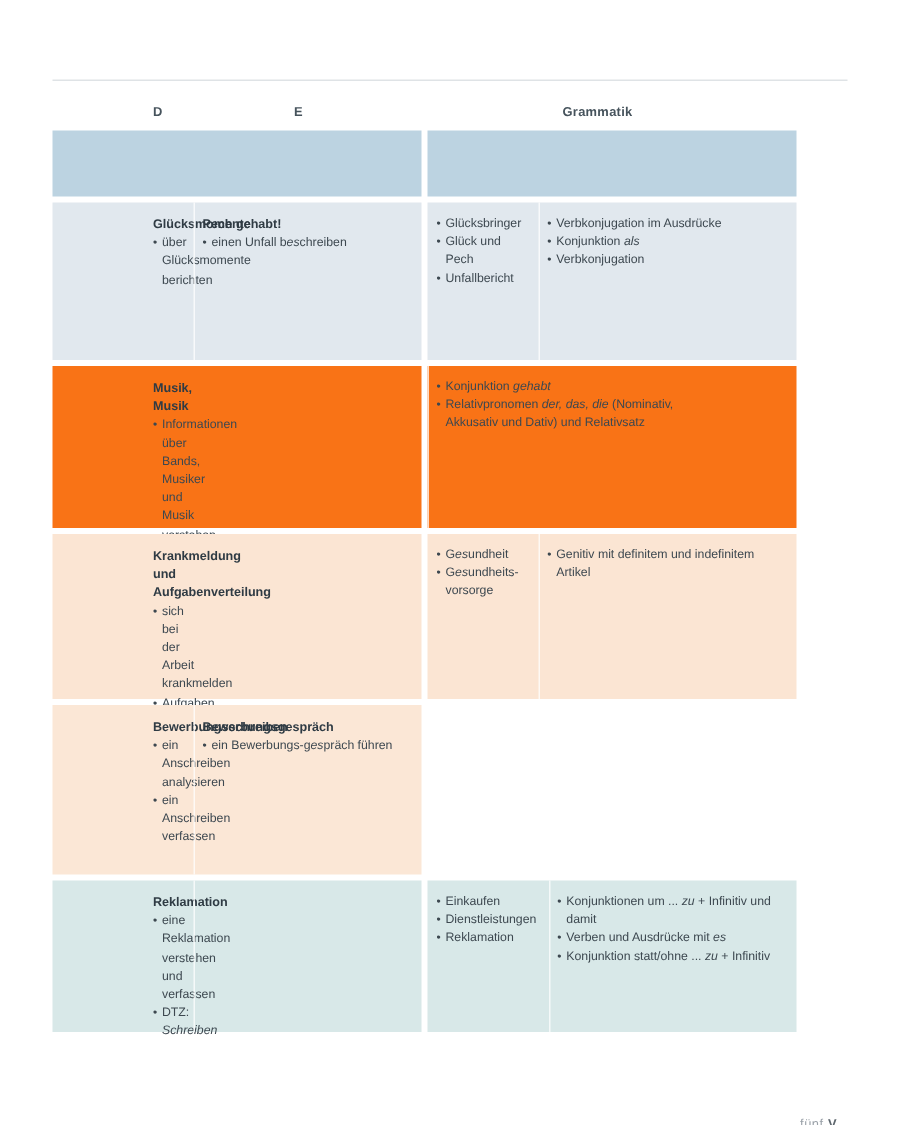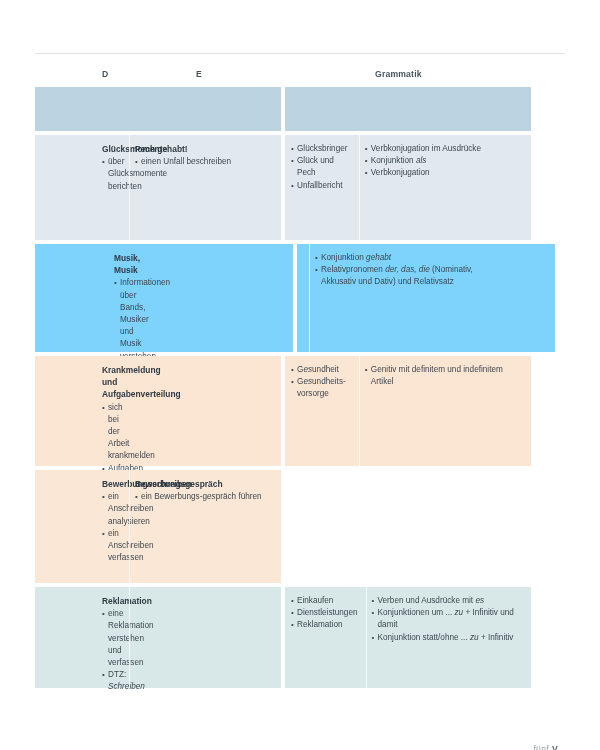--- a/index.html
+++ b/index.html
@@ -133,21 +133,21 @@
     color: #3d4850;
   }
   ul.items li i { font-style: italic; }
 
   
   .head-band { height: 44px; }
 
   
   .t-headblue .half  { background: #bcd3e1; }
   .t-blue .half      { background: #e1e8ee; }
-  .t-green .half     { background: #7dd3fc; padding-left: 12px; }
+  .t-green .half     { background: #f97316; }
   .t-peach .half     { background: #fbe5d3; }
   .t-peach2 .half    { background: #fbe7d6; }
   .t-teal .half      { background: #d8e8e8; }
 
   
   .h1 { height: 105px; }
   .h2 { height: 108px; }
   .h3 { height: 110px; }
   .h4 { height: 113px; }
   .h5 { height: 101px; }
@@ -322,22 +322,22 @@
             <div class="cells">
               <div class="cell c-wf">
                 <ul class="items">
                   <li>Einkaufen</li>
                   <li>Dienstleistungen</li>
                   <li>Reklamation</li>
                 </ul>
               </div>
               <div class="cell c-gr">
                 <ul class="items">
+                  <li>Konjunktionen um ... <i>zu</i> + Infinitiv und damit</li>
                   <li>Verben und Ausdrücke mit <i>es</i></li>
-                  <li>Konjunktionen um ... <i>zu</i> + Infinitiv und damit</li>
                   <li>Konjunktion statt/ohne ... <i>zu</i> + Infinitiv</li>
                 </ul>
               </div>
             </div>
           </div>
         </div>
       </div>
 
   </div>
 

